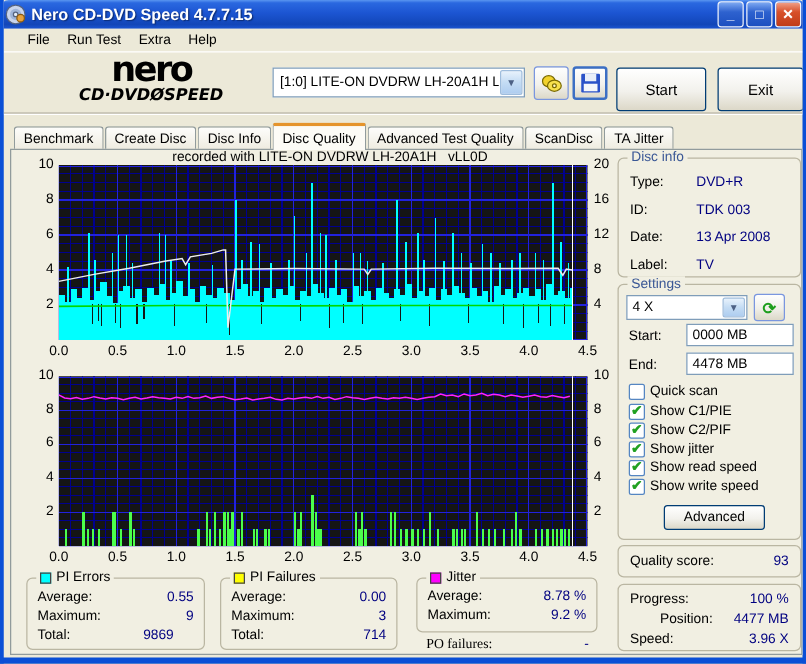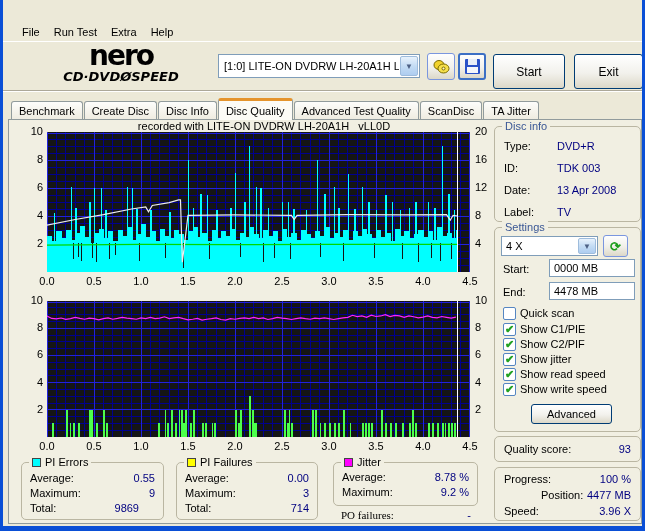--- a/index.html
+++ b/index.html
@@ -80,20 +80,38 @@
     display:flex; align-items:center; justify-content:center; }
   .adv-btn{ position:absolute; border:1px solid #003c74; border-radius:3px; font-size:11px;
     background:linear-gradient(180deg,#ffffff,#f2f1ec 55%,#dcd8c8); display:flex; align-items:center; justify-content:center; }
   .hand-icon{ width:17px; height:15px; }
 </style>
 </head>
 <body>
 
 <div class="window">
 
+  <div class="titlebar">
+    <svg class="app-icon" viewBox="0 0 17 17">
+      <circle cx="8.5" cy="8.5" r="7.5" fill="#c8d4ec" stroke="#55637f"></circle>
+      <circle cx="8.5" cy="8.5" r="4.5" fill="#9fb4d8"></circle>
+      <circle cx="8.5" cy="8.5" r="1.8" fill="#e8eef8" stroke="#55637f"></circle>
+      <circle cx="12.5" cy="11.5" r="3" fill="#e8a23c" stroke="#8a5a10"></circle>
+    </svg>
+    <div class="title-text">Nero CD-DVD Speed 4.7.7.15</div>
+    <div class="win-btn">
+        <span>_</span>
+      </div>
+    <div class="win-btn">
+        <span>□</span>
+      </div>
+    <div class="win-btn close">
+        <span>✕</span>
+      </div>
+  </div>
 
   <div class="menubar">
     <span class="menu-item">File</span>
     <span class="menu-item">Run Test</span>
     <span class="menu-item">Extra</span>
     <span class="menu-item">Help</span>
   </div>
 
   <div class="toolbar">
     <div class="logo">
@@ -664,20 +682,20 @@
     <div class="adv-btn" style="left:522px; top:284px; width:81px; height:20px;">Advanced</div>
 
     <div class="groupbox" style="left:485px; top:316px; width:147px; height:26px;">
       <div class="row" style="left:9px; top:6px;">Quality score:</div>
       <div class="val" style="right:9px; top:6px;">93</div>
     </div>
 
     <div class="groupbox" style="left:485px; top:347px; width:147px; height:54px;">
       <div class="row" style="left:9px; top:5px;">Progress:</div>
       <div class="val" style="right:9px; top:5px;">100 %</div>
-      <div class="row" style="left:22px; top:21px;padding-left:24px;">Position:</div>
+      <div class="row" style="left:9px; top:21px;padding-left:24px;">Position:</div>
       <div class="val" style="right:9px; top:21px;">4477 MB</div>
       <div class="row" style="left:9px; top:37px;">Speed:</div>
       <div class="val" style="right:9px; top:37px;">3.96 X</div>
     </div>
 
   </div>
 </div>
 
 </body></html>

